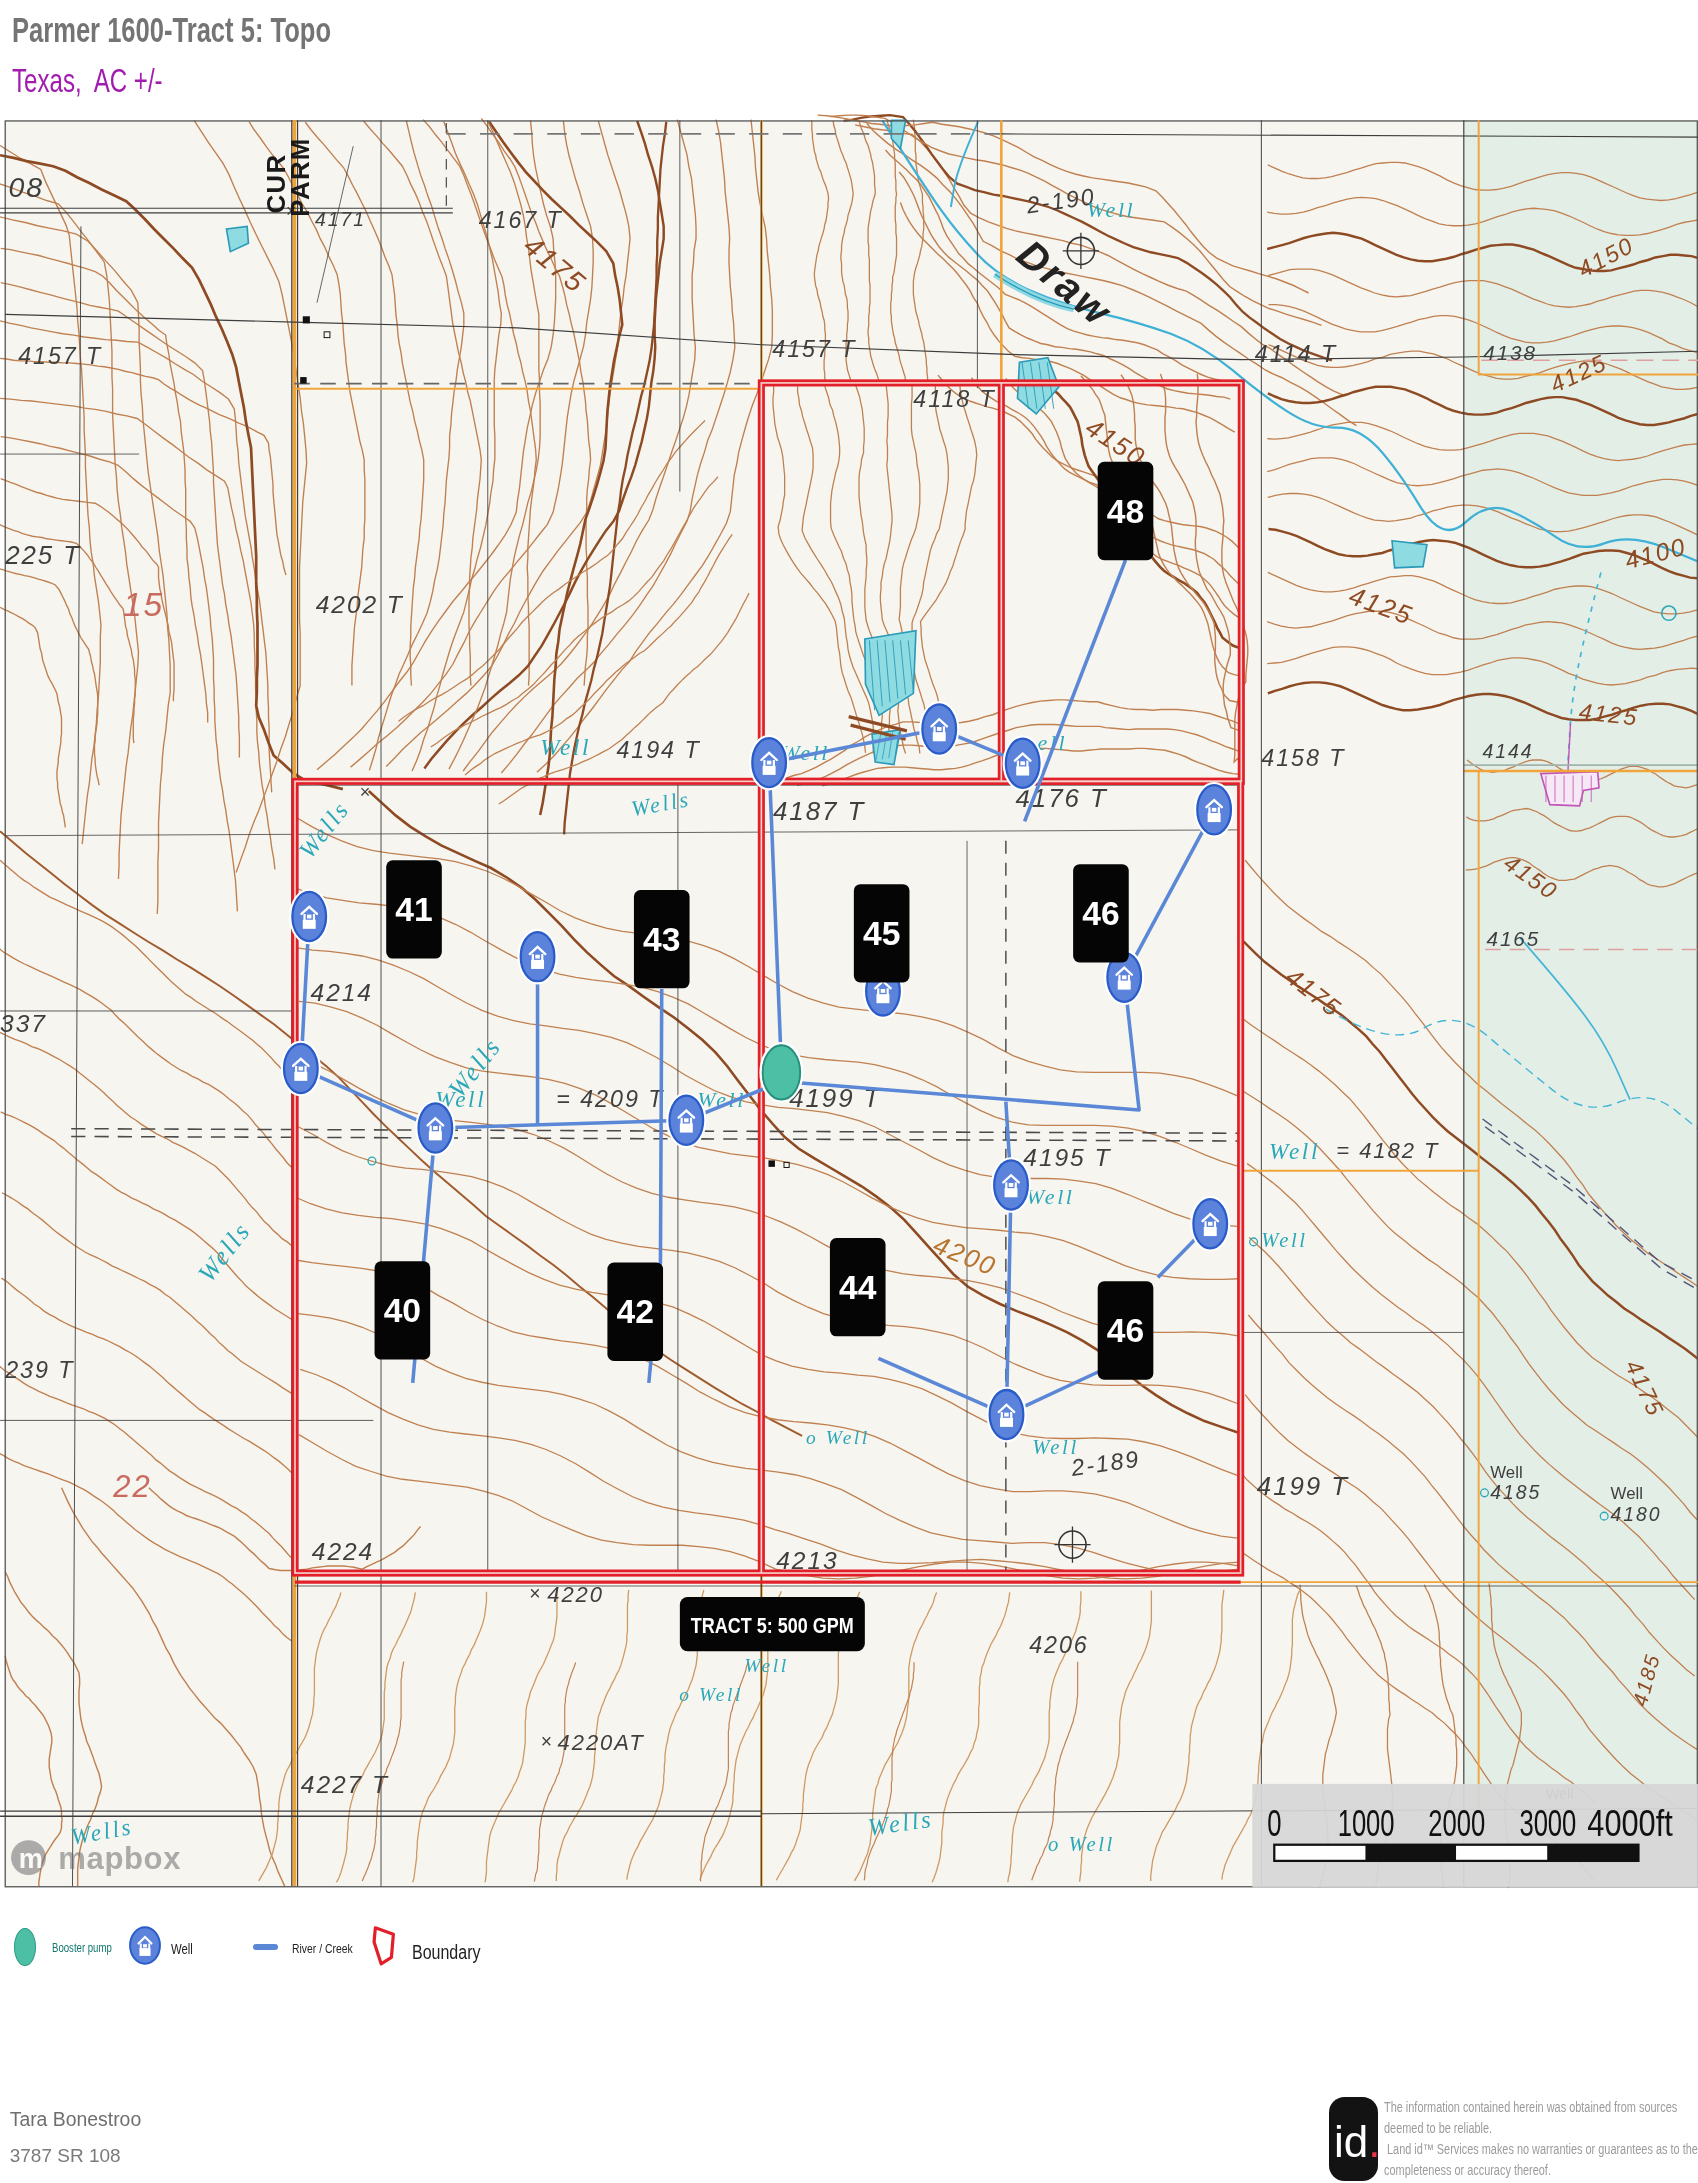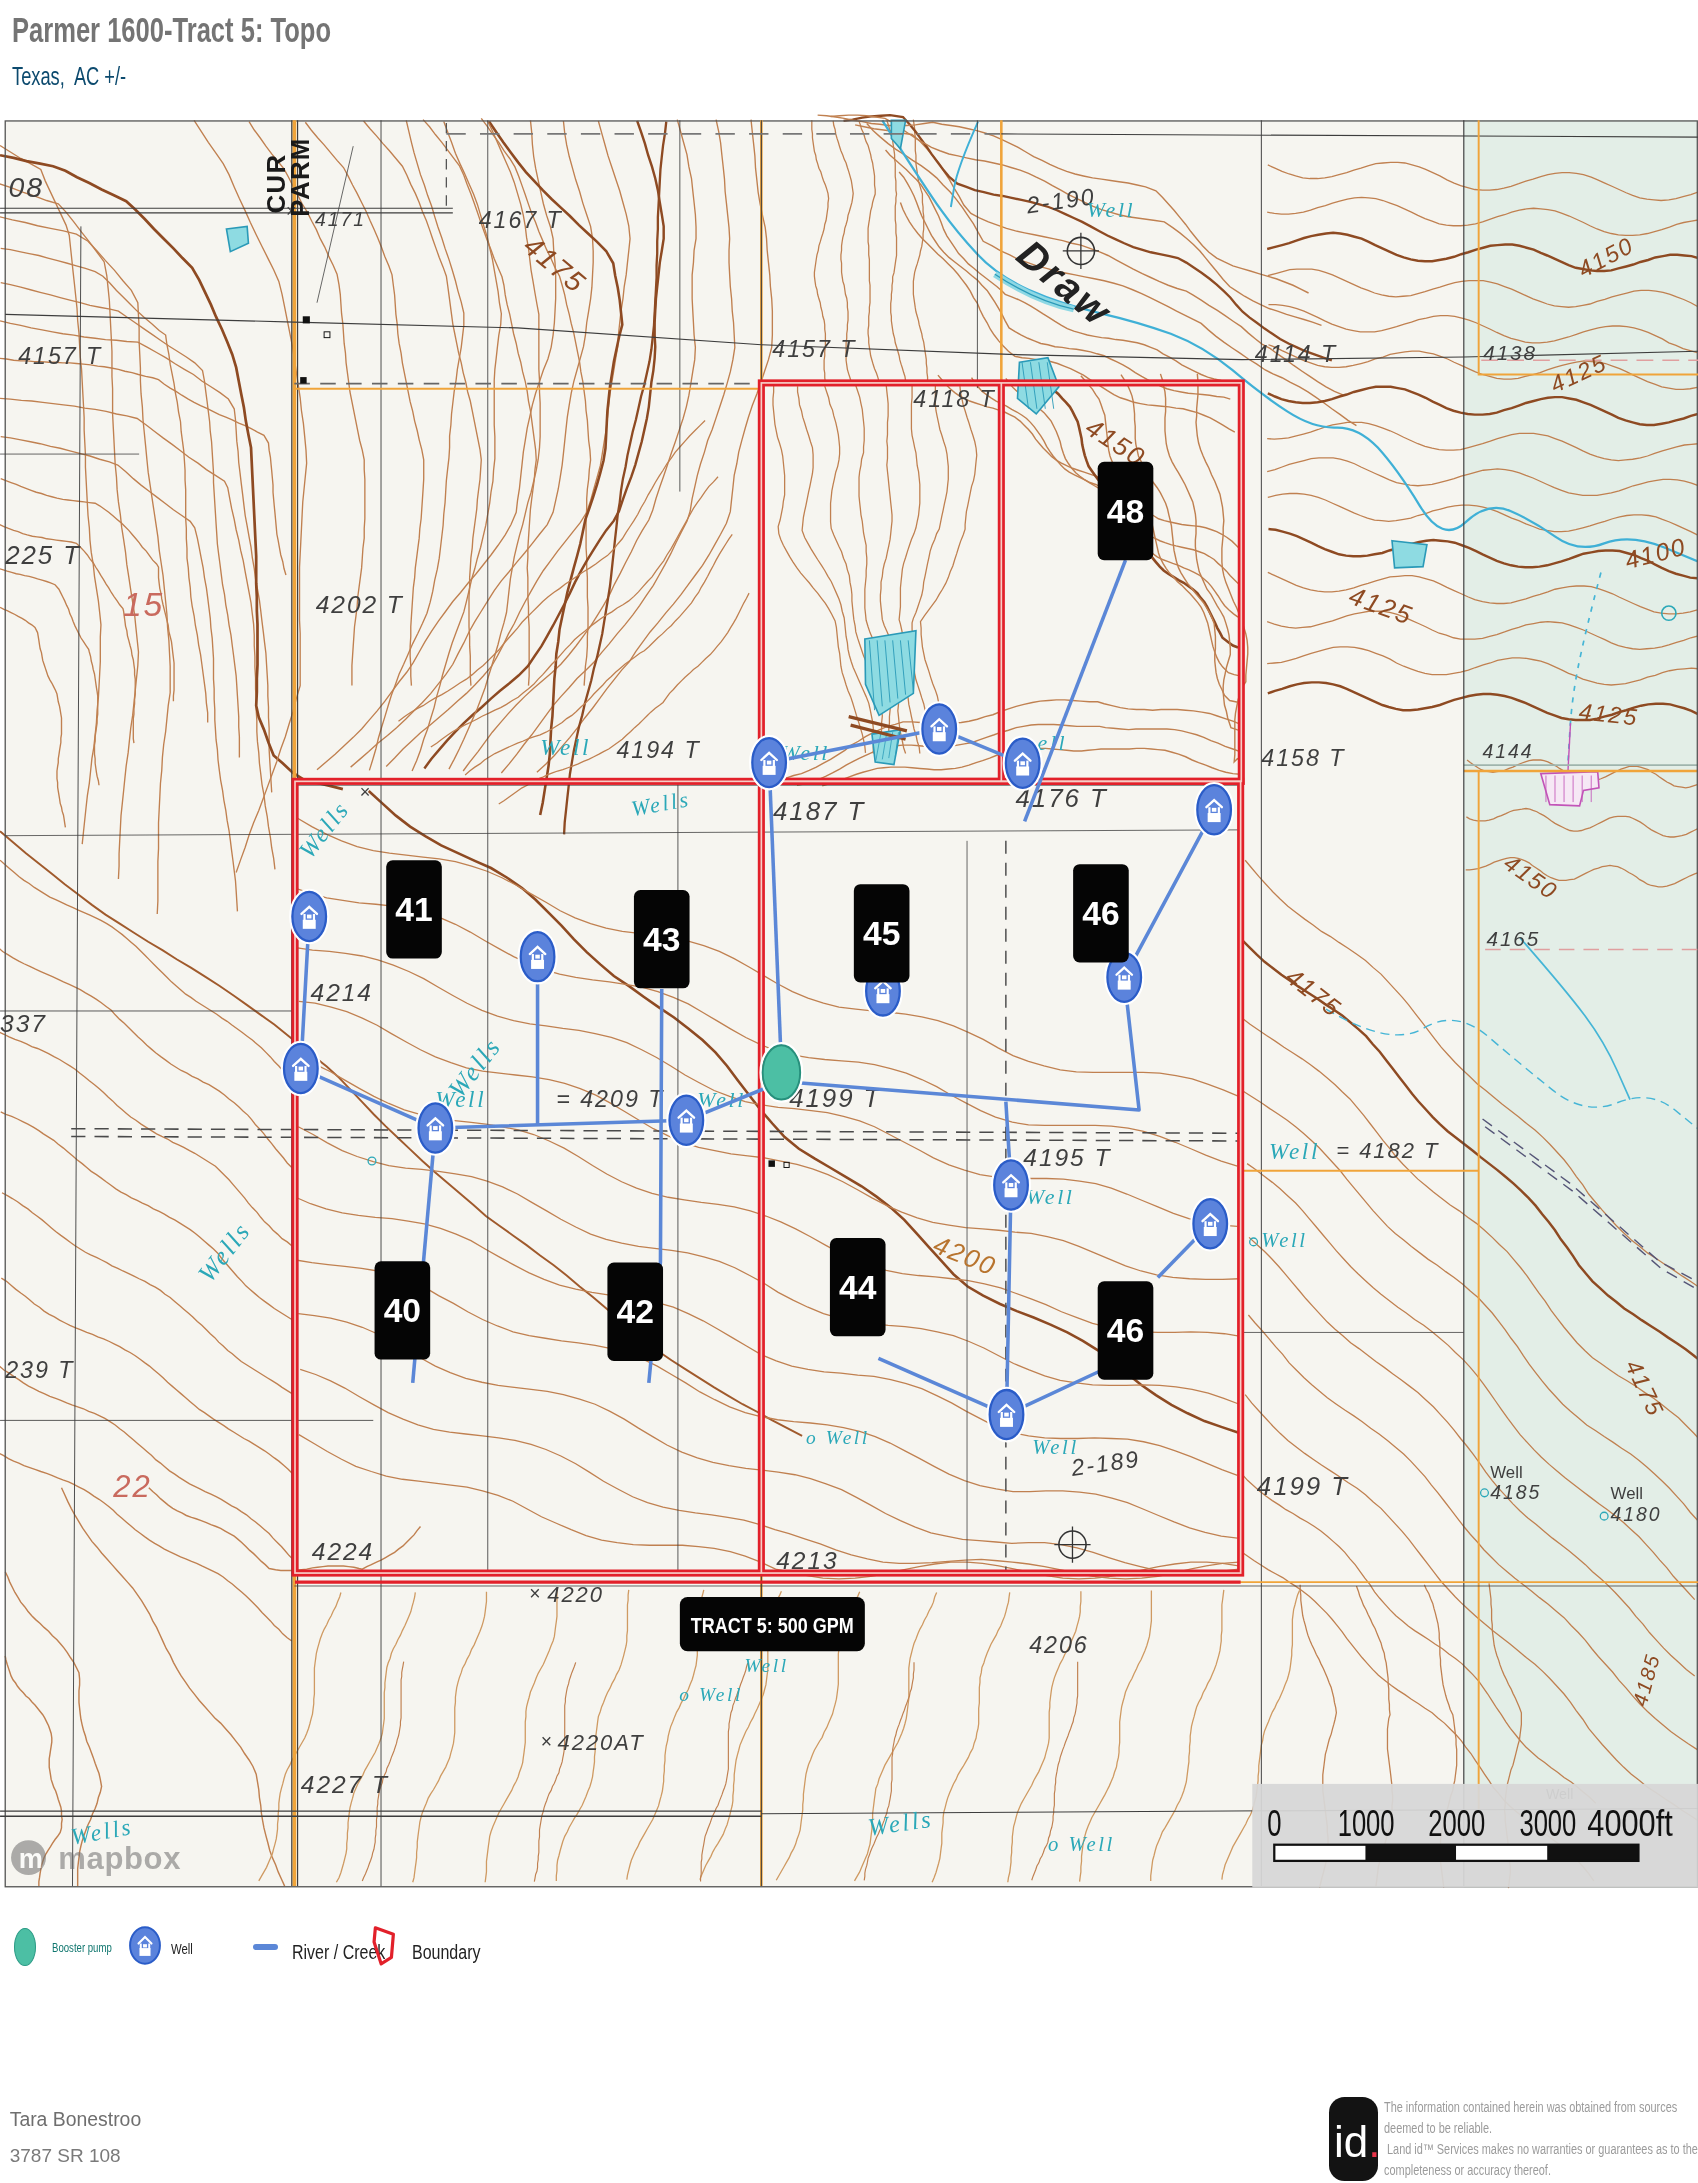--- a/index.html
+++ b/index.html
@@ -6,21 +6,21 @@
 .abs{position:absolute}
 .cx{display:inline-block;transform-origin:left center}
 body{font-family:"Liberation Sans",sans-serif}
 </style></head>
 <body>
 
 <div class="abs" style="left:0;top:0;width:1698px;height:2042px;background:#fff">
 
 <div class="abs" style="left:12.3px;top:10.4px;font-size:35px;font-weight:bold;color:#747474;white-space:nowrap"><span class="cx" style="transform:scaleX(0.73)">Parmer 1600-Tract 5: Topo</span></div>
 
-<div class="abs" style="left:12.3px;top:62px;font-size:25px;color:#0c4a6e;white-space:nowrap"><span class="cx" style="transform:scaleX(0.73)">Texas,&nbsp; AC +/-</span></div>
+<div class="abs" style="left:12.3px;top:62px;font-size:33px;color:#a21caf;white-space:nowrap"><span class="cx" style="transform:scaleX(0.73)">Texas,&nbsp; AC +/-</span></div>
 
 <svg class="abs" style="left:0;top:0" width="1698" height="2183" viewBox="0 0 2625 3375">
 <g>
 <rect x="7" y="186" width="2618" height="2732" fill="#f6f5f0"></rect>
 
 <rect x="2263" y="186" width="362" height="2732" fill="#e3eee7"></rect>
 
 <path d="M0,225 L16,235 L32,245 L49,254 L63,262 L70,280 L78,297 L86,314 L94,331 L102,348 L107,364 L109,383 L111,402 L113,421 L115,439 L117,458 L119,477 L120,496 L122,515 L123,534 L124,552 L126,571 L127,590 L128,609 L129,627 L130,646 L130,665 L131,684 L132,703 L132,722 L133,741 L134,760 L135,779 L136,797 L138,816 L139,835 L141,854 L144,872 L146,891 L149,910 L152,929 L154,947 L156,966 L155,985 L155,1004 L155,1023 L154,1042 L153,1061 L152,1079 L150,1098 L149,1117 L147,1136 L145,1155 L142,1173 L140,1192 L138,1211 L135,1230 L133,1248 L131,1267 L129,1286 L127,1305" fill="none" stroke="#c08050" stroke-width="2.1"></path>
 <path d="M-2,284 L17,290 L35,297 L53,303 L72,310 L90,315 L102,328 L114,343 L126,359 L138,374 L150,390 L161,405 L165,426 L167,445 L169,465 L170,484 L171,504 L172,523 L173,543 L173,562 L173,582 L174,601 L174,621 L174,640 L175,660 L176,679 L177,699 L178,718 L180,738 L181,757 L183,776 L186,796 L188,815 L191,834 L194,854 L196,873 L199,892 L202,912 L205,931 L208,950 L210,970 L212,989 L214,1008 L213,1029 L211,1048 L209,1068 L207,1087 L205,1106 L202,1126 L200,1145 L198,1164 L195,1184 L193,1203 L191,1223 L189,1242 L187,1261 L186,1281 L185,1300 L184,1320 L184,1339 L183,1359" fill="none" stroke="#c08050" stroke-width="2.1"></path>
 <path d="M-1,335 L19,340 L39,344 L58,349 L78,353 L98,357 L118,362 L136,373 L150,388 L163,403 L177,418 L190,434 L203,449 L213,468 L214,488 L215,508 L215,528 L216,548 L217,569 L217,589 L218,609 L220,629 L221,649 L223,669 L225,689 L227,710 L229,730 L232,750 L235,770 L238,790 L241,810 L244,830 L246,850 L249,870 L252,890 L254,910 L256,930 L258,950 L259,970 L261,990 L262,1010 L263,1030 L263,1051 L263,1071 L260,1091 L258,1111 L256,1131 L253,1151 L251,1171 L250,1191 L248,1211 L247,1232 L246,1252 L245,1272 L245,1292 L245,1312 L244,1332 L244,1353 L244,1373 L244,1393 L243,1413" fill="none" stroke="#c08050" stroke-width="2.1"></path>
@@ -554,21 +554,21 @@
 <ellipse cx="0" cy="0" rx="23" ry="28" fill="#5b83dc" stroke="#2a5cc8" stroke-width="3"></ellipse>
 <path d="M-10,-3 L0,-13 L10,-3" fill="none" stroke="#fff" stroke-width="3.2" stroke-linecap="round"></path>
 <rect x="-8" y="-3" width="3" height="9" fill="#fff"></rect>
       <rect x="5" y="-3" width="3" height="9" fill="#fff"></rect>
 <rect x="-3" y="-2" width="6" height="5" fill="#fff"></rect>
       <rect x="-8.5" y="4" width="17" height="12" fill="#fff"></rect>
 </svg>
 <div class="abs" style="left:171px;top:1941px;font-size:14.2px;color:#222"><span class="cx" style="transform:scaleX(0.8)">Well</span></div>
 
 <div class="abs" style="left:253px;top:1944px;width:24.6px;height:5.8px;border-radius:3.2px;background:#5b87d7"></div>
-<div class="abs" style="left:292px;top:1941px;font-size:20px;color:#222"><span class="cx" style="transform:scaleX(0.8)">River / Creek</span></div>
+<div class="abs" style="left:292px;top:1941px;font-size:13px;color:#222"><span class="cx" style="transform:scaleX(0.8)">River / Creek</span></div>
 
 <svg class="abs" style="left:370px;top:1924px" width="30" height="45" viewBox="0 0 46 70">
 <path d="M8,6 L36,16 L33,52 L17,62 L6,28 Z" fill="none" stroke="#e2202a" stroke-width="5" stroke-linejoin="round"></path>
 </svg>
 <div class="abs" style="left:412px;top:1941px;font-size:20px;color:#222"><span class="cx" style="transform:scaleX(0.8)">Boundary</span></div>
 
 <div class="abs" style="left:9.7px;top:2108px;font-size:19.4px;font-weight:normal;color:#6f6f6f">Tara Bonestroo</div>
 <div class="abs" style="left:9.7px;top:2145px;font-size:19px;color:#7a7a7a">3787 SR 108</div>
 
 <div class="abs" style="left:1329px;top:2097px;width:49px;height:84px;border-radius:15.5px;background:#131313"></div>

